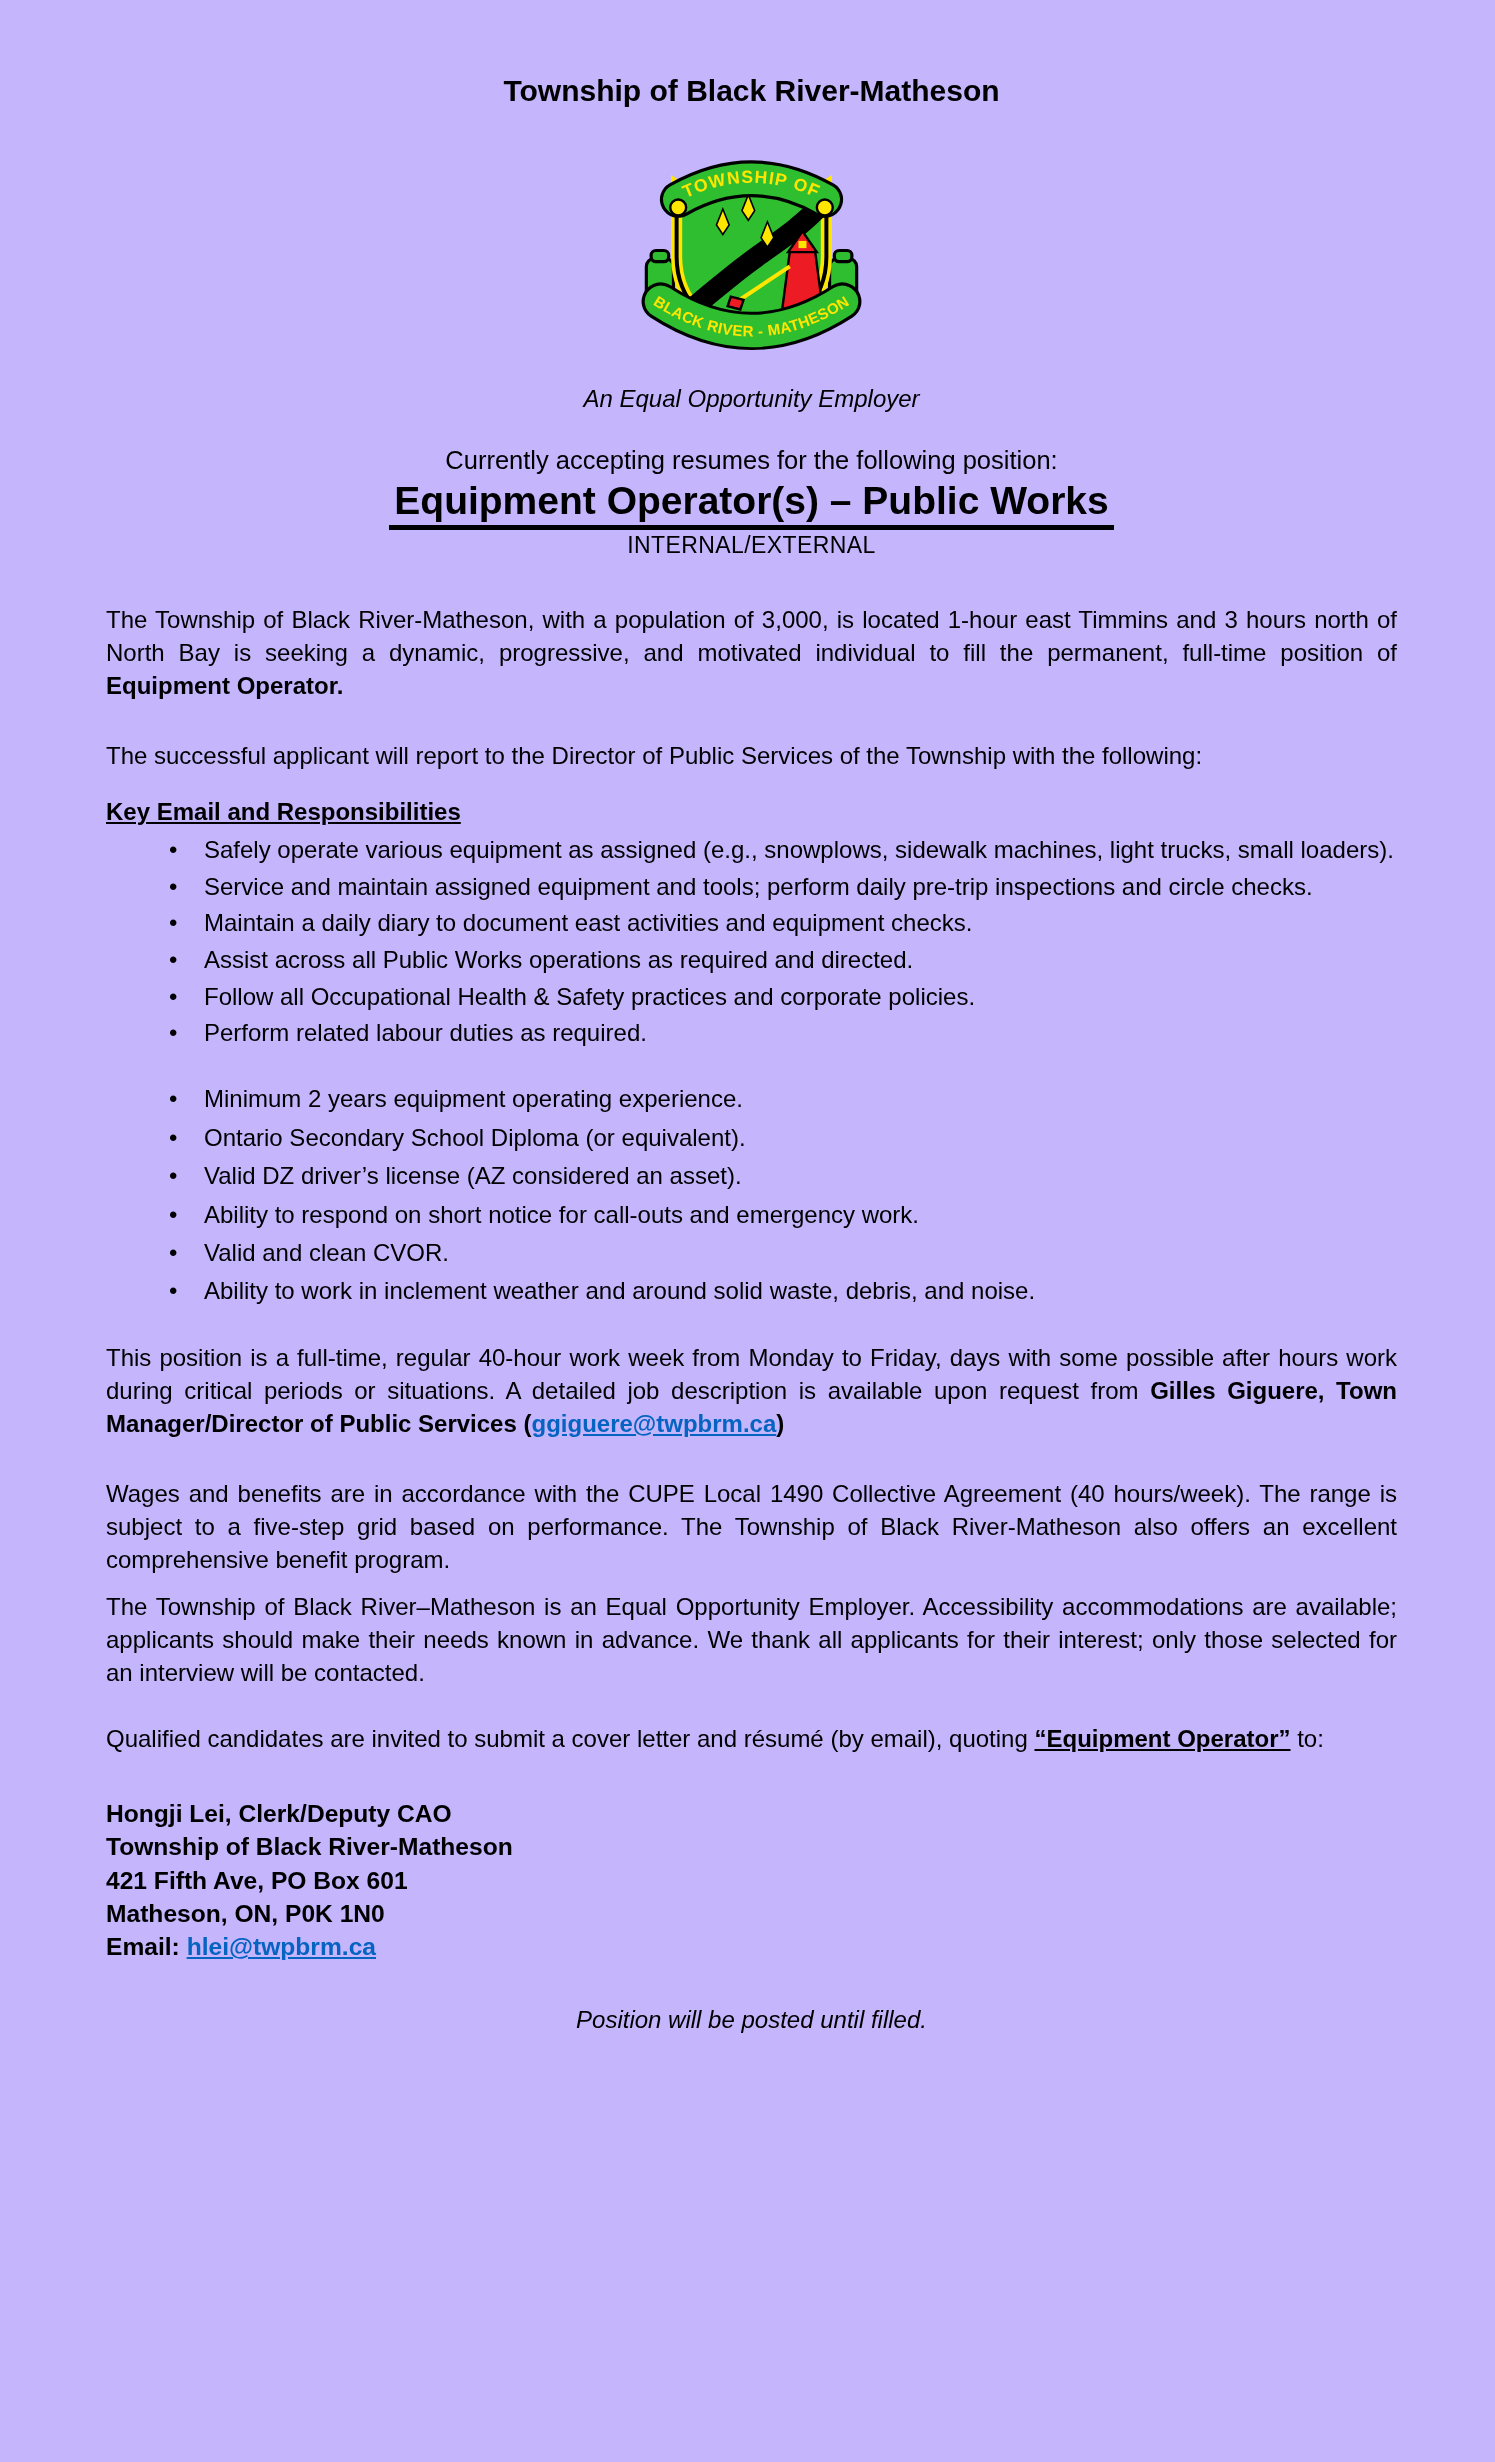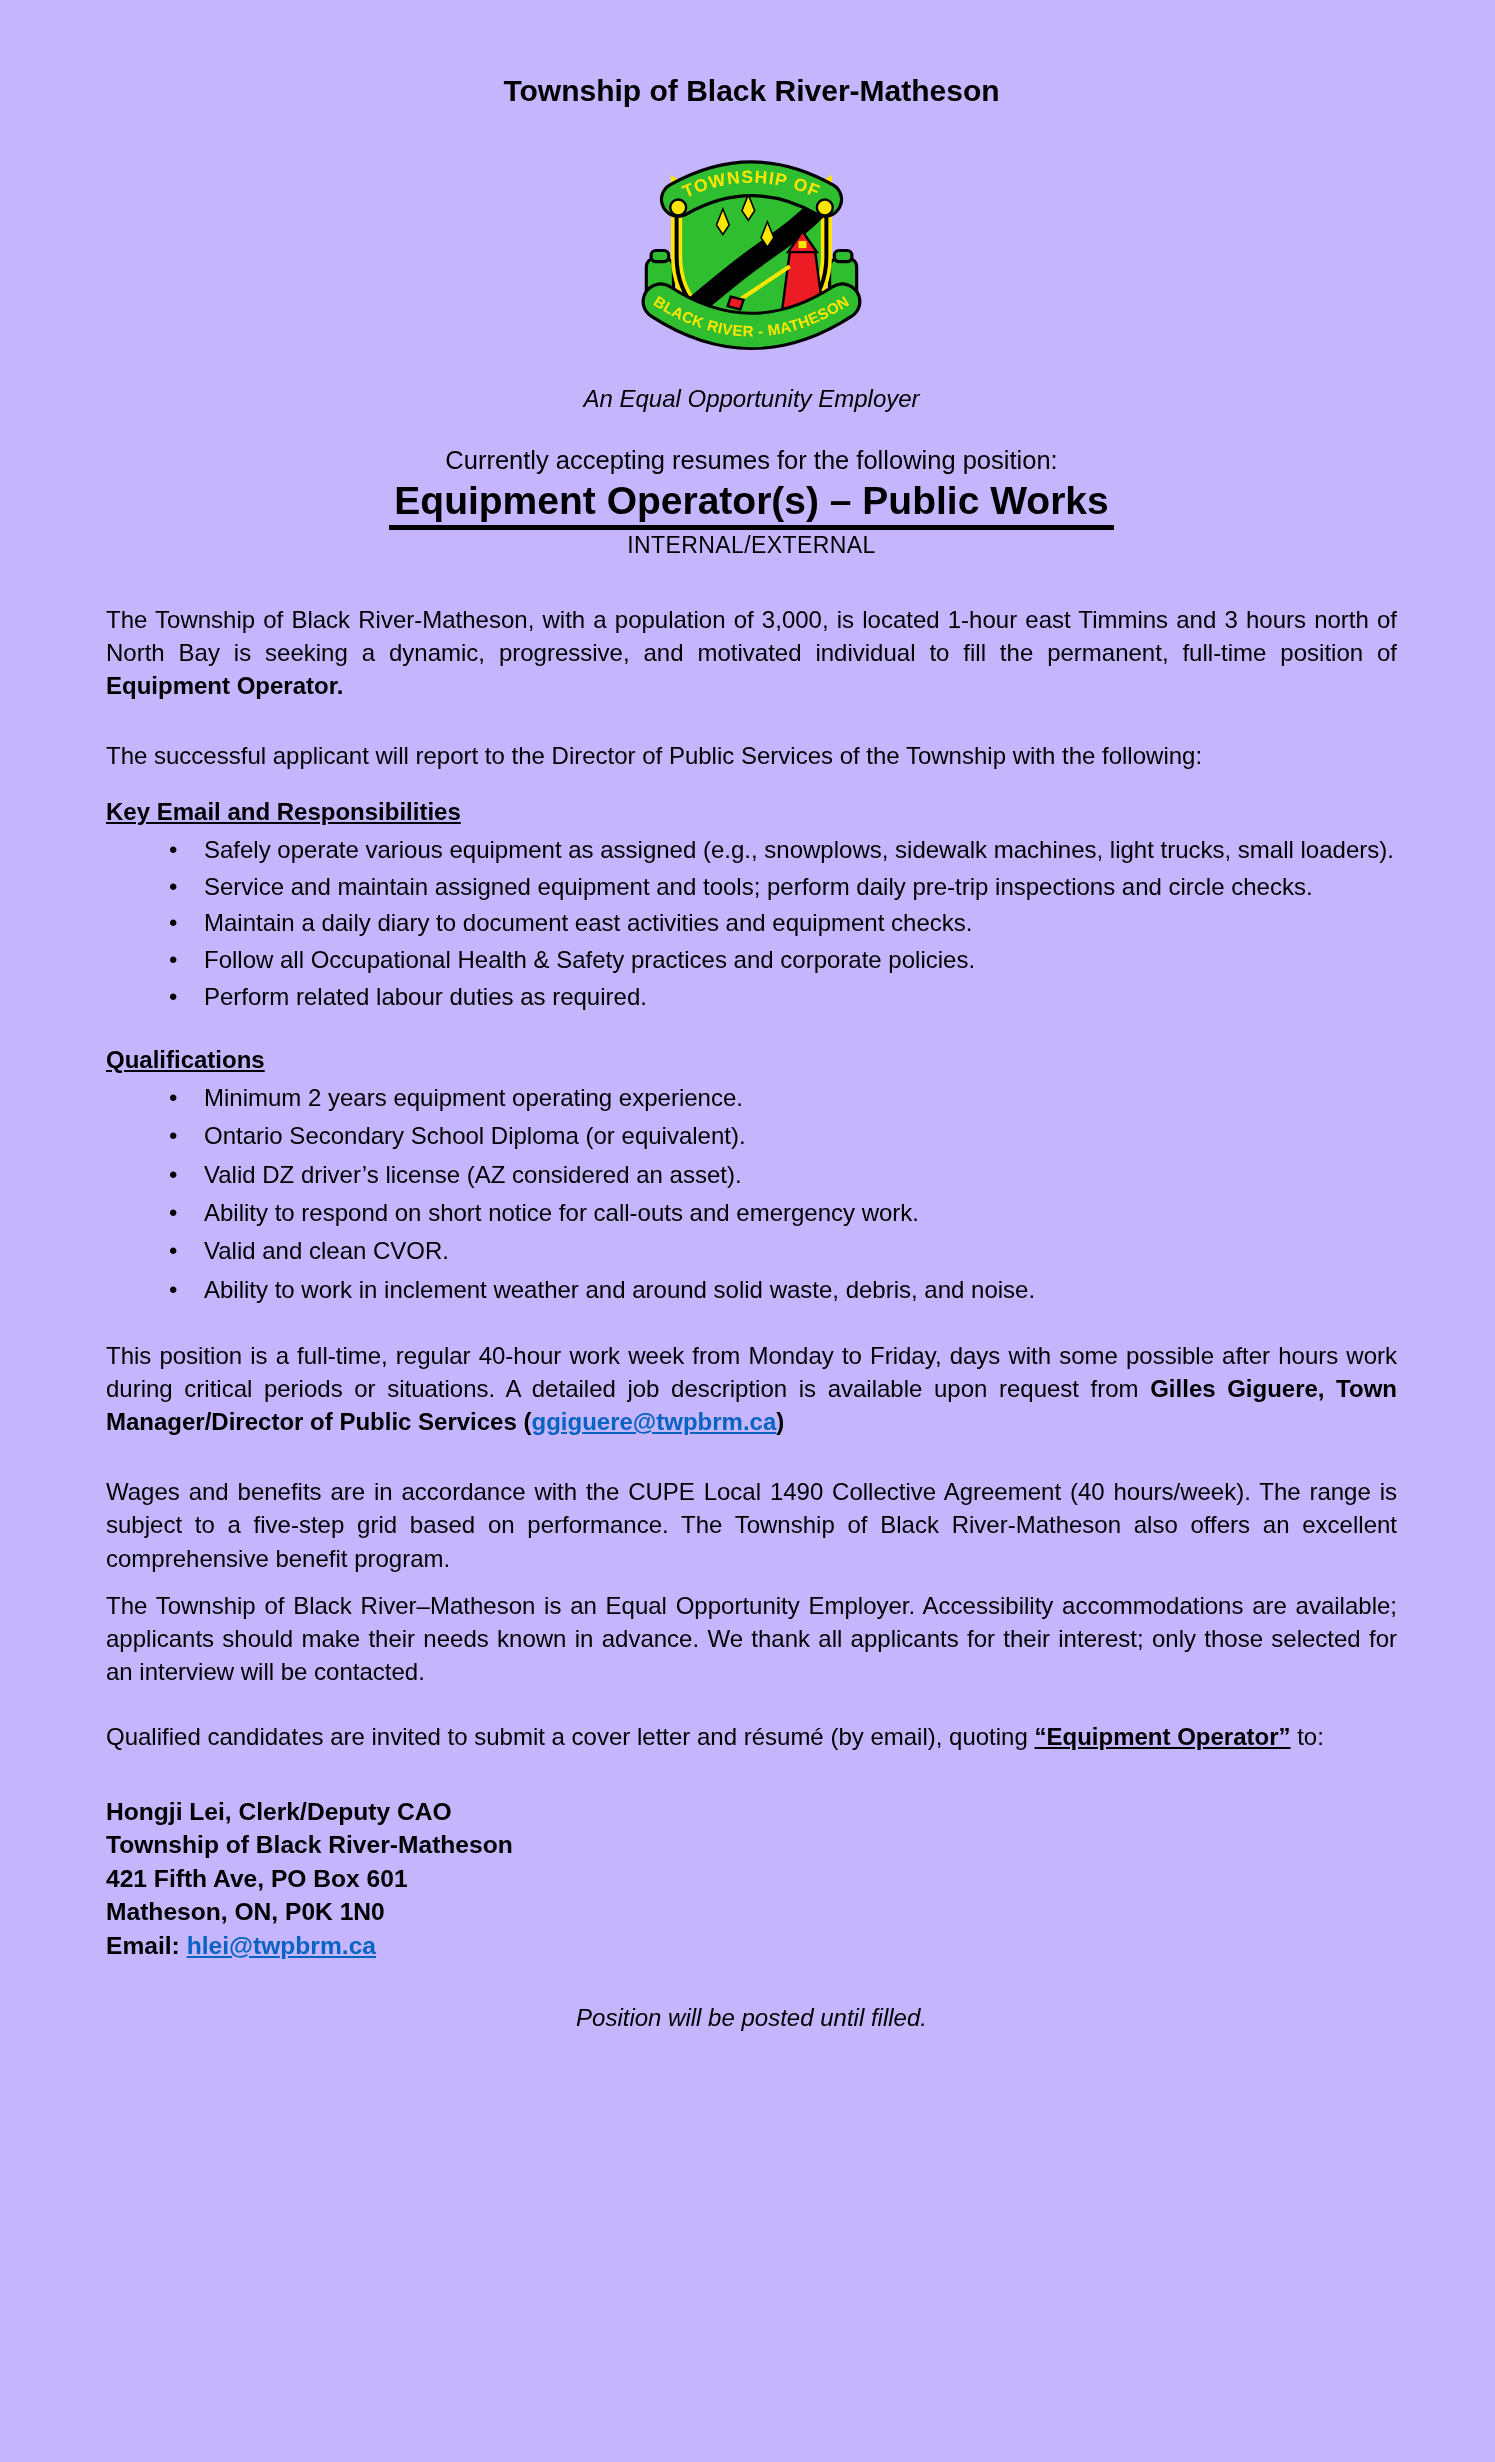--- a/index.html
+++ b/index.html
@@ -161,25 +161,25 @@
 
   <p class="body"><span>The Township of Black River-Matheson, with a population of 3,000, is located 1-hour east Timmins and 3 hours north of North Bay is seeking a dynamic, progressive, and motivated individual to fill the permanent, full-time position of </span><b>Equipment Operator.</b></p>
 
   <p class="body tight">The successful applicant will report to the Director of Public Services of the Township with the following:</p>
 
   <h2 class="section-heading">Key Email and Responsibilities</h2>
   <ul class="bullets">
     <li>Safely operate various equipment as assigned (e.g., snowplows, sidewalk machines, light trucks, small loaders).</li>
     <li>Service and maintain assigned equipment and tools; perform daily pre-trip inspections and circle checks.</li>
     <li>Maintain a daily diary to document east activities and equipment checks.</li>
+    <li>Assist across all Public Works operations as required and directed.</li>
     <li>Follow all Occupational Health &amp; Safety practices and corporate policies.</li>
     <li>Perform related labour duties as required.</li>
   </ul>
 
-  <h2 class="section-heading">Qualifications</h2>
   <ul class="bullets spaced">
     <li>Minimum 2 years equipment operating experience.</li>
     <li>Ontario Secondary School Diploma (or equivalent).</li>
     <li>Valid DZ driver’s license (AZ considered an asset).</li>
     <li>Ability to respond on short notice for call-outs and emergency work.</li>
     <li>Valid and clean CVOR.</li>
     <li>Ability to work in inclement weather and around solid waste, debris, and noise.</li>
   </ul>
 
   <p class="body" style="margin-top:8.8px;"><span>This position is a full-time, regular 40-hour work week from Monday to Friday, days with some possible after hours work during critical periods or situations. A detailed job description is available upon request from </span><b>Gilles Giguere, Town Manager/Director of Public Services (</b><a class="link" href="#" style="font-weight:bold;">ggiguere@twpbrm.ca</a><b>)</b></p>

